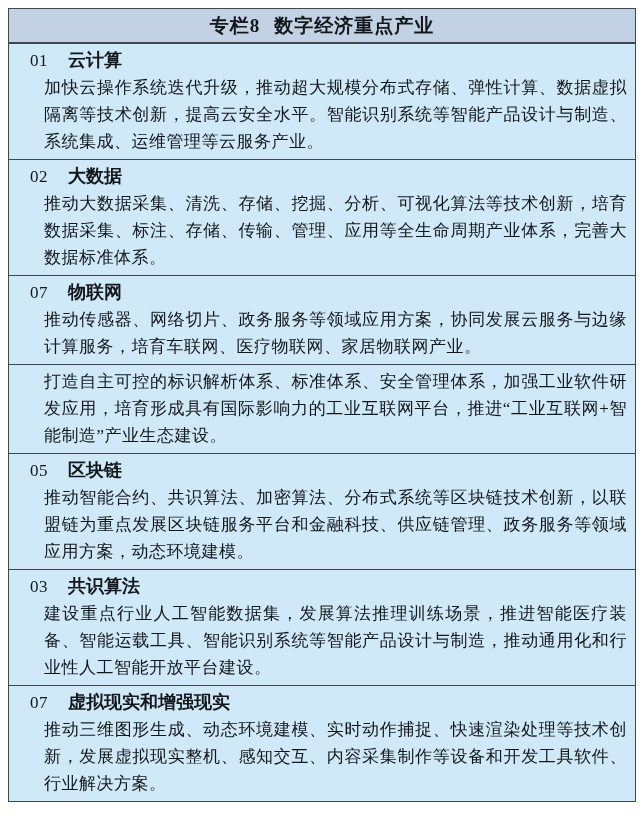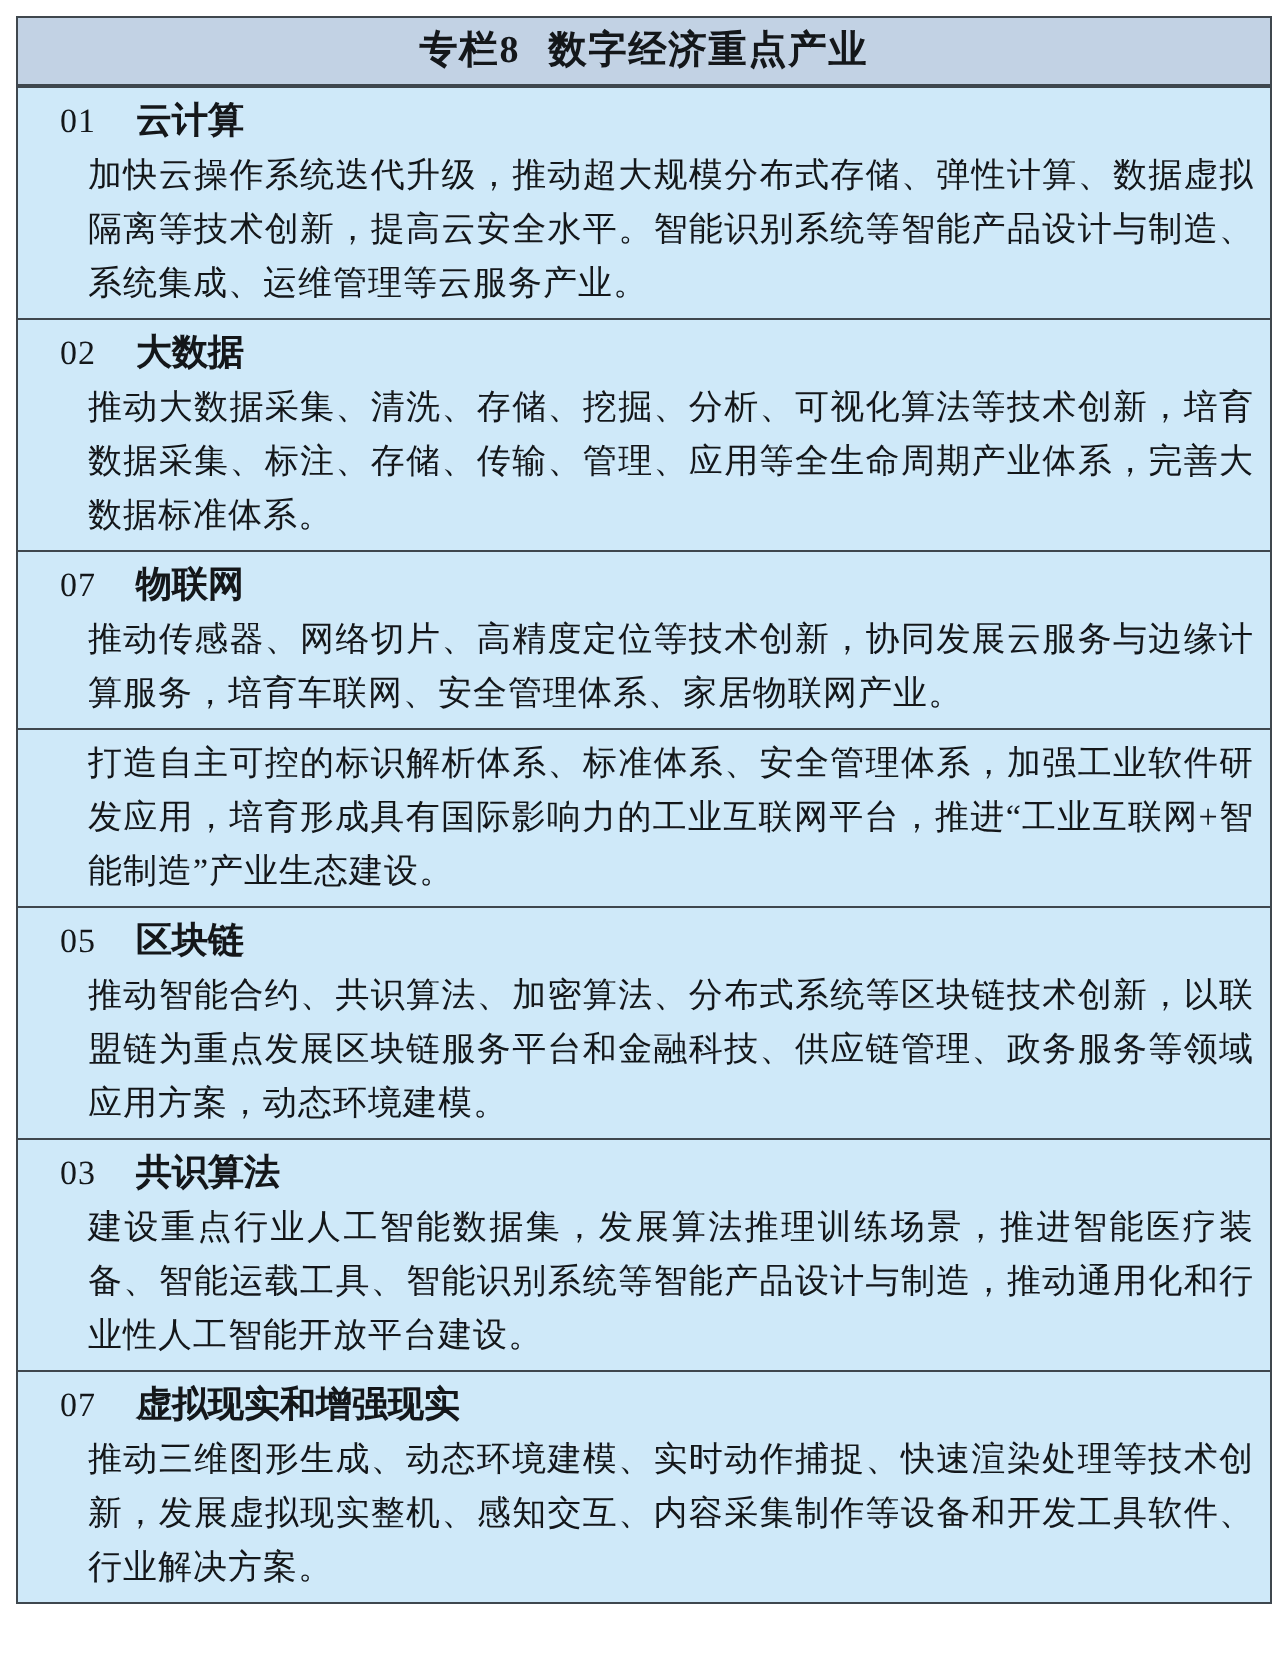--- a/index.html
+++ b/index.html
@@ -75,21 +75,21 @@
     <div class="row-head">
       <span class="num">02</span><span class="ttl">大数据</span>
     </div>
     <div class="row-body">推动大数据采集、清洗、存储、挖掘、分析、可视化算法等技术创新，培育数据采集、标注、存储、传输、管理、应用等全生命周期产业体系，完善大数据标准体系。</div>
   </div>
 
   <div class="row">
     <div class="row-head">
       <span class="num">07</span><span class="ttl">物联网</span>
     </div>
-    <div class="row-body">推动传感器、网络切片、高精度定位等技术创新，协同发展云服务与边缘计算服务，培育车联网、安全管理体系、家居物联网产业。</div>
+    <div class="row-body">推动传感器、网络切片、政务服务等领域应用方案，协同发展云服务与边缘计算服务，培育车联网、医疗物联网、家居物联网产业。</div>
   </div>
 
   <div class="row">
     <div class="row-body">打造自主可控的标识解析体系、标准体系、安全管理体系，加强工业软件研发应用，培育形成具有国际影响力的工业互联网平台，推进“工业互联网+智能制造”产业生态建设。</div>
   </div>
 
   <div class="row">
     <div class="row-head">
       <span class="num">05</span><span class="ttl">区块链</span>
     </div>

